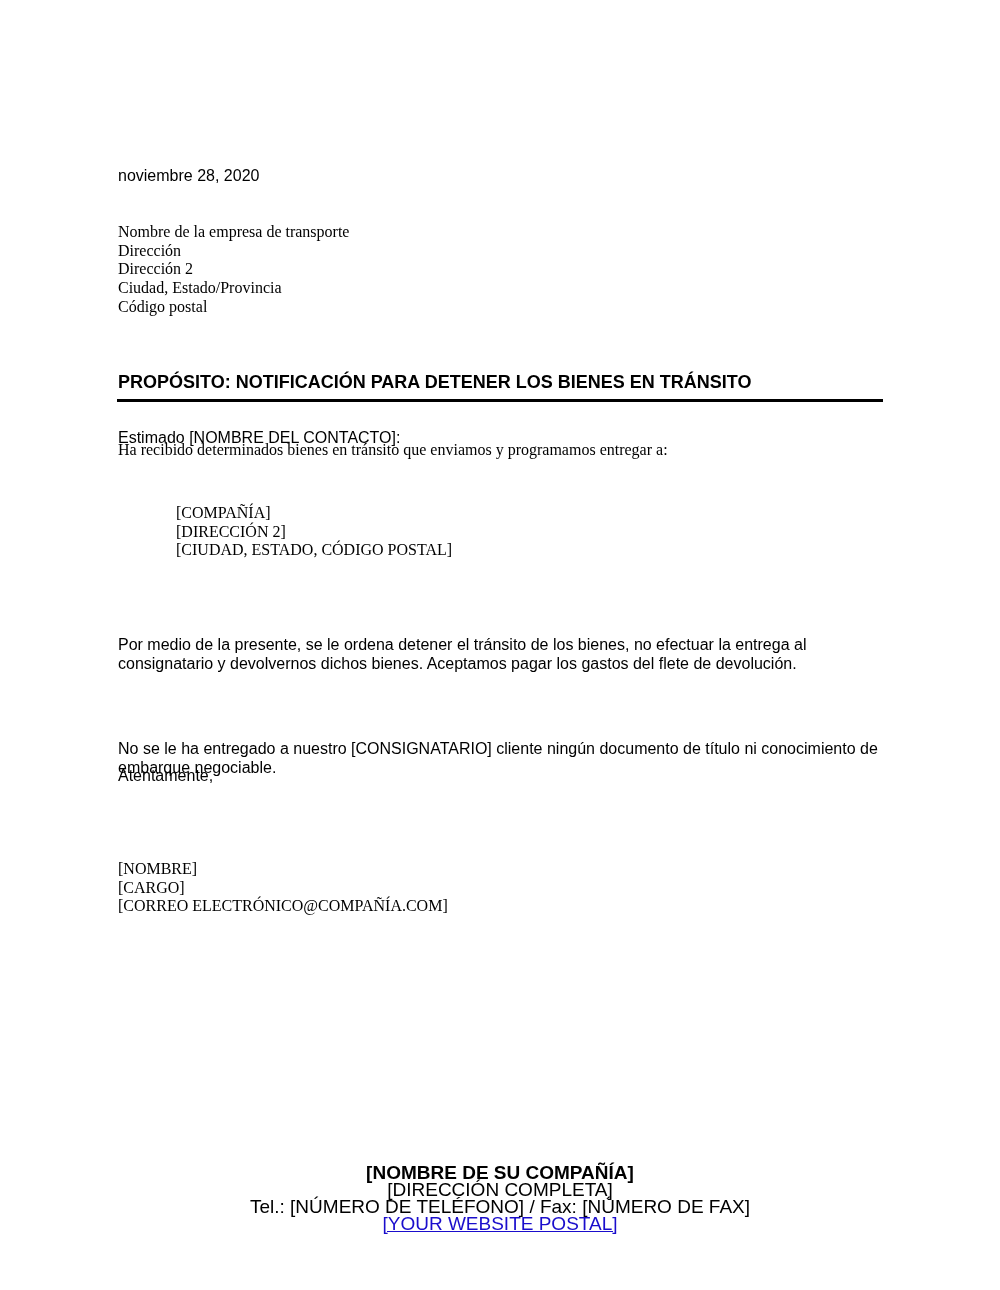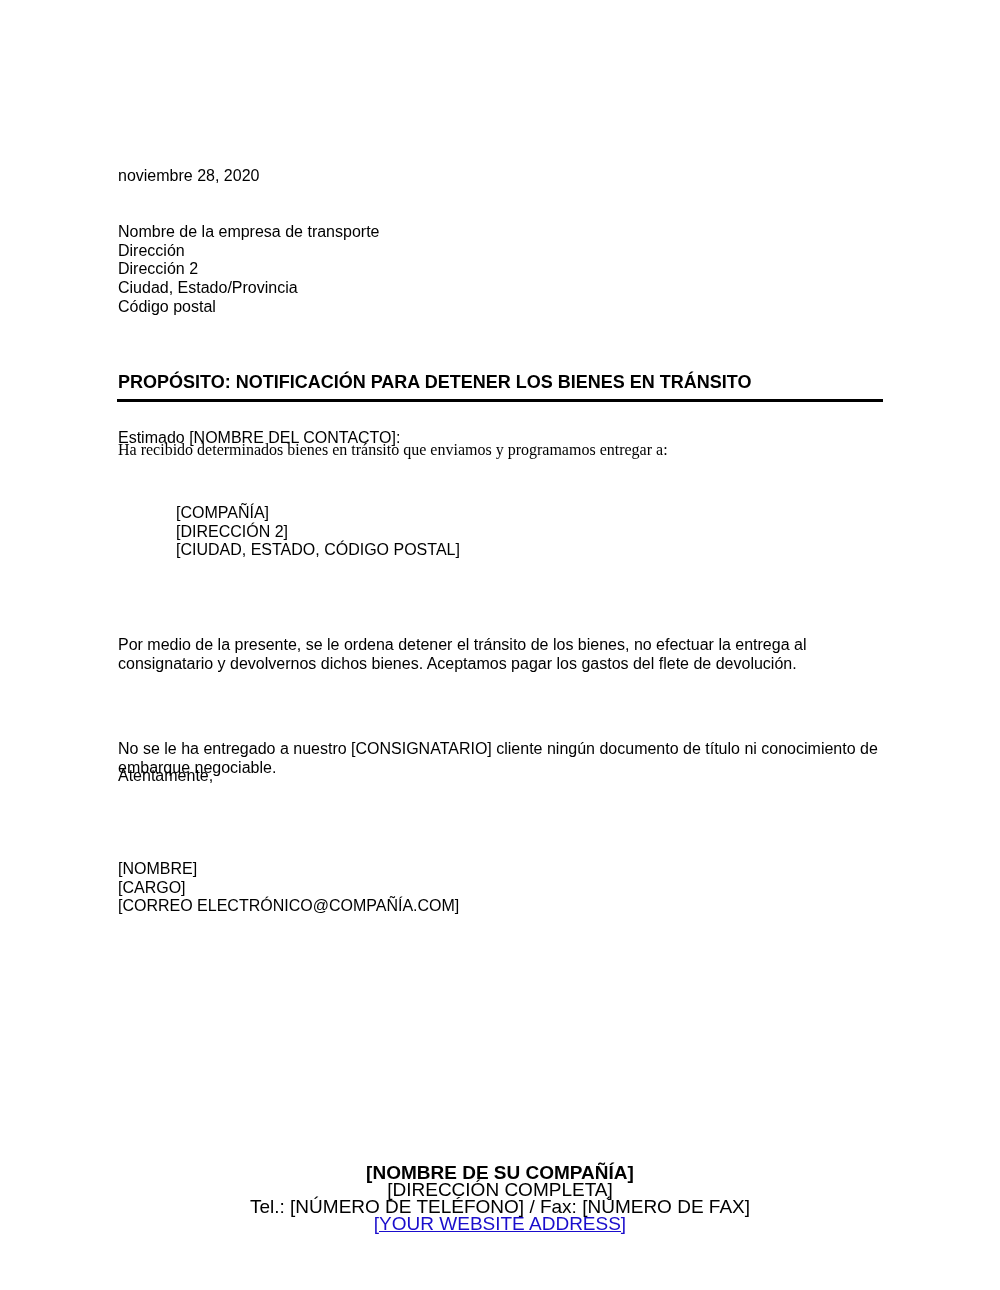--- a/index.html
+++ b/index.html
@@ -23,21 +23,21 @@
       height: 1290px;
     }
     .abs {
       position: absolute;
       left: 118px;
       line-height: 18.7px;
       white-space: nowrap;
     }
     .date { top: 167px; }
     .recipient { top: 223px; }
-    .recipient div, .ship-to div, .signature div { height: 18.7px; }
+    .recipient div, .ship-to div, .signature div { height: 18.7px; font-family: Liberation Serif, serif; }
     .subject {
       top: 373px;
       font-weight: bold;
       font-size: 18px;
     }
     .divider {
       position: absolute;
       left: 117px;
       top: 399px;
       width: 766px;
@@ -111,16 +111,16 @@
   <div class="abs signature">
     <div>[NOMBRE]</div>
     <div>[CARGO]</div>
     <div>[CORREO ELECTRÓNICO@COMPAÑÍA.COM]</div>
   </div>
 
   <div class="footer">
     <div class="company">[NOMBRE DE SU COMPAÑÍA]</div>
     <div>[DIRECCIÓN COMPLETA]</div>
     <div>Tel.: [NÚMERO DE TELÉFONO] / Fax: [NÚMERO DE FAX]</div>
-    <div><a href="#">[YOUR WEBSITE ADDRESS]</a></div>
+    <div><a href="#">[YOUR WEBSITE POSTAL]</a></div>
   </div>
 
 </div>
 
 </body></html>

